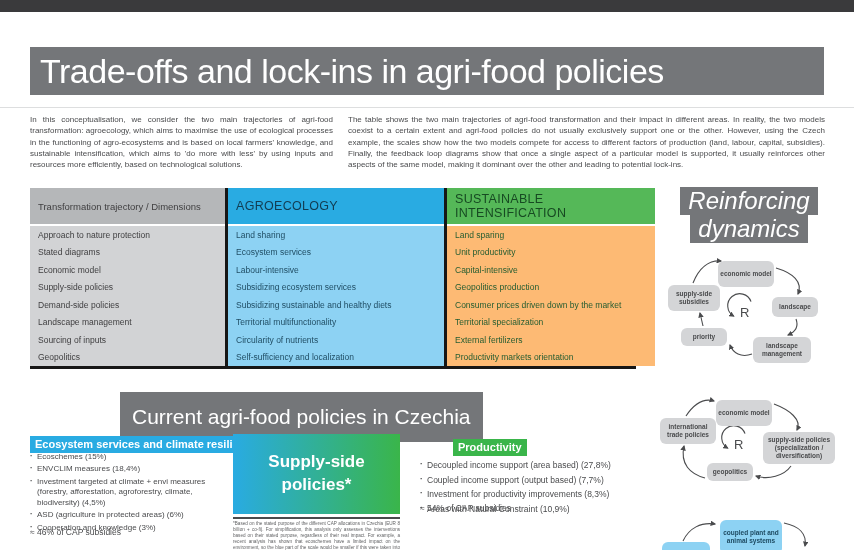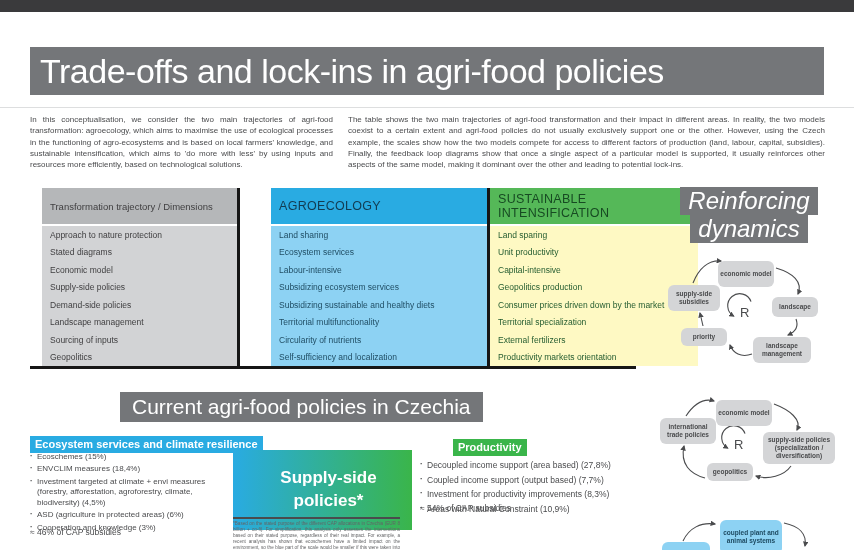--- a/index.html
+++ b/index.html
@@ -20,32 +20,32 @@
 
   
   .intro { font-size:8px; line-height:1.42; text-align:justify; color:#4a4b4d; }
   .intro-left { left:30px; top:114px; width:303px; }
   .intro-right { left:348px; top:114px; width:477px; }
 
   
   .table-wrap { left:30px; top:188px; }
   .table-flex { display:flex; align-items:stretch; }
   .tcol { display:flex; flex-direction:column; }
-  .tcol-1 { width:195px;margin-left:12px; }
-  .tcol-2 { width:216px;padding-left:31px; }
+  .tcol-1 { width:195px; }
+  .tcol-2 { width:216px; }
   .tcol-3 { width:208px; }
   .vdiv { width:3px; background:#161616; }
   .th { height:36px; display:flex; align-items:center; padding:0 8px; box-sizing:border-box; }
   .th-1 { background:#b5b7b9; color:#414042; font-size:9.5px; }
   .th-2 { background:#29abe2; color:#123c52; font-size:12.5px; letter-spacing:0.3px; }
   .th-3 { background:#55b858; color:#174a22; font-size:12.5px; letter-spacing:0.3px; }
   .tgap { height:2px; background:#ffffff; }
   .tbody-1 { background:#d2d3d5; }
   .tbody-2 { background:#8dd2f3; }
-  .tbody-3 { background:#fef9c3; }
+  .tbody-3 { background:#fdba74; }
   .tbody { flex:1; display:flex; flex-direction:column; }
   .td { height:17.5px; display:flex; align-items:center; padding:0 8px; box-sizing:border-box; font-size:8.5px; }
   .tbody-1 .td { color:#414042; }
   .tbody-2 .td { color:#214f66; }
   .tbody-3 .td { color:#245c30; }
   .tbottom { width:606px; height:3px; background:#161616; }
 
   
   .reinforcing-head { left:666px; top:187px; width:166px; text-align:center; line-height:0;font-style:italic; }
   .reinforcing-head span {
@@ -59,39 +59,39 @@
     position:absolute; background:#d4d5d7; border-radius:6px; color:#4a4b4d;
     font-size:6.5px; font-weight:bold; line-height:1.2; text-align:center;
     display:flex; align-items:center; justify-content:center; padding:2px; box-sizing:border-box;
   }
   .node-blue { background:#8dd2f3; color:#1d4a61; }
   .r-label { position:absolute; font-size:13px; color:#4a4b4d; }
   .loop svg { position:absolute; left:0; top:0; }
 
   
   .czechia-head {
-    left:120px; top:392px; height:30px; background:#747679; color:#fff;
+    left:120px; top:392px; height:50px; background:#747679; color:#fff;
     display:inline-flex; align-items:center; padding:0 12px; font-size:21px; white-space:nowrap;
   }
   .tag {
     display:inline-block; color:#fff; font-weight:bold; font-size:11px; padding:2.5px 5px;
   }
   .tag-blue { background:#29abe2; }
   .tag-green { background:#3ab54a; }
   .bullets { font-size:8px; line-height:1.35; color:#4a4b4d; }
   .bullets .bi { position:relative; padding-left:7px; margin-bottom:1.5px; }
   .bullets .bi::before { content:"·"; position:absolute; left:0; top:-1px; font-weight:bold; }
   .bullets-right { font-size:8.5px; line-height:1.55; }
   .summary { font-size:8.5px; color:#4a4b4d; }
 
   .supply-box {
-    left:233px; top:450px; width:167px; height:80px;
+    left:233px; top:434px; width:167px; height:80px;
     background:linear-gradient(90deg,#29abe2,#3ab54a);
     display:flex; flex-direction:column; align-items:center; justify-content:center;
-    color:#fff; font-size:17px; font-weight:bold; line-height:1.35; text-align:center;padding-left:12px;
+    color:#fff; font-size:17px; font-weight:bold; line-height:1.35; text-align:center;
   }
   .foot-rule { left:233px; top:517px; width:167px; height:1.5px; background:#4a4b4d; }
   .footnote {
     left:233px; top:521px; width:167px; font-size:4.6px; line-height:1.32;
     color:#636466; text-align:justify;
   }
 </style>
 </head>
 <body>
 

